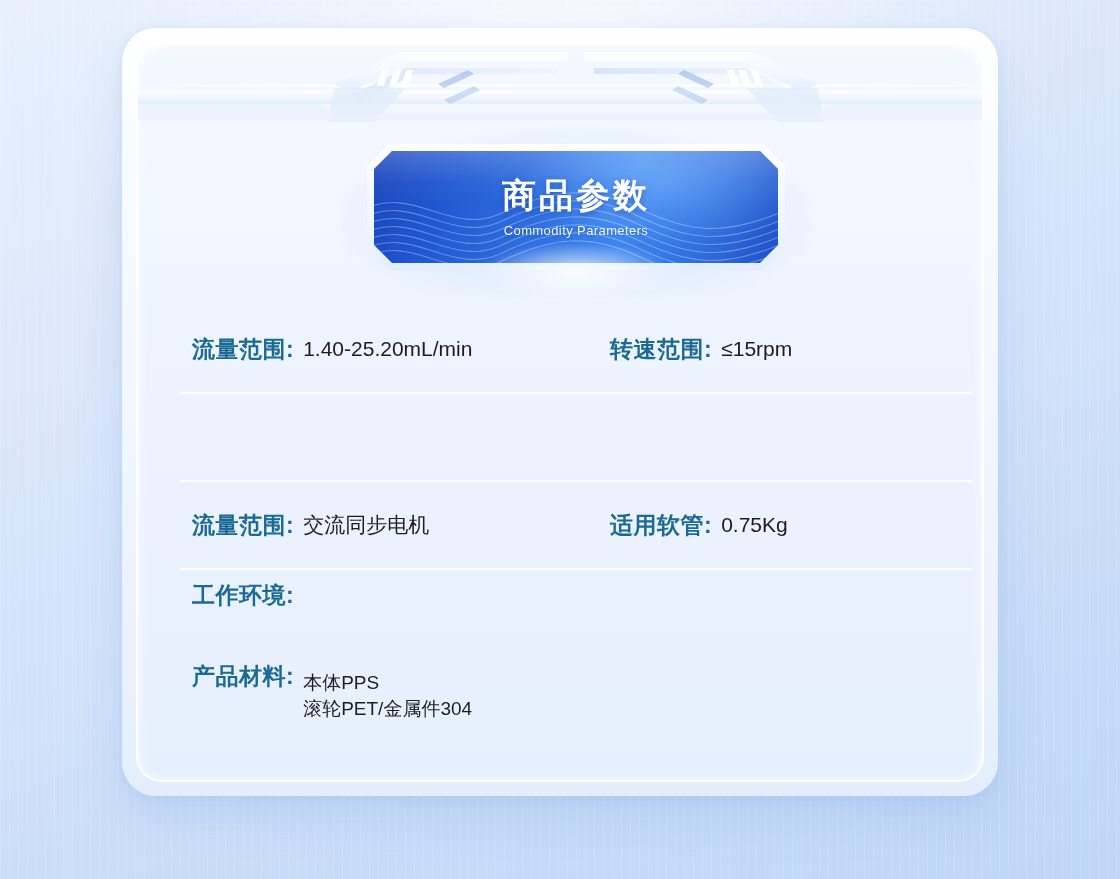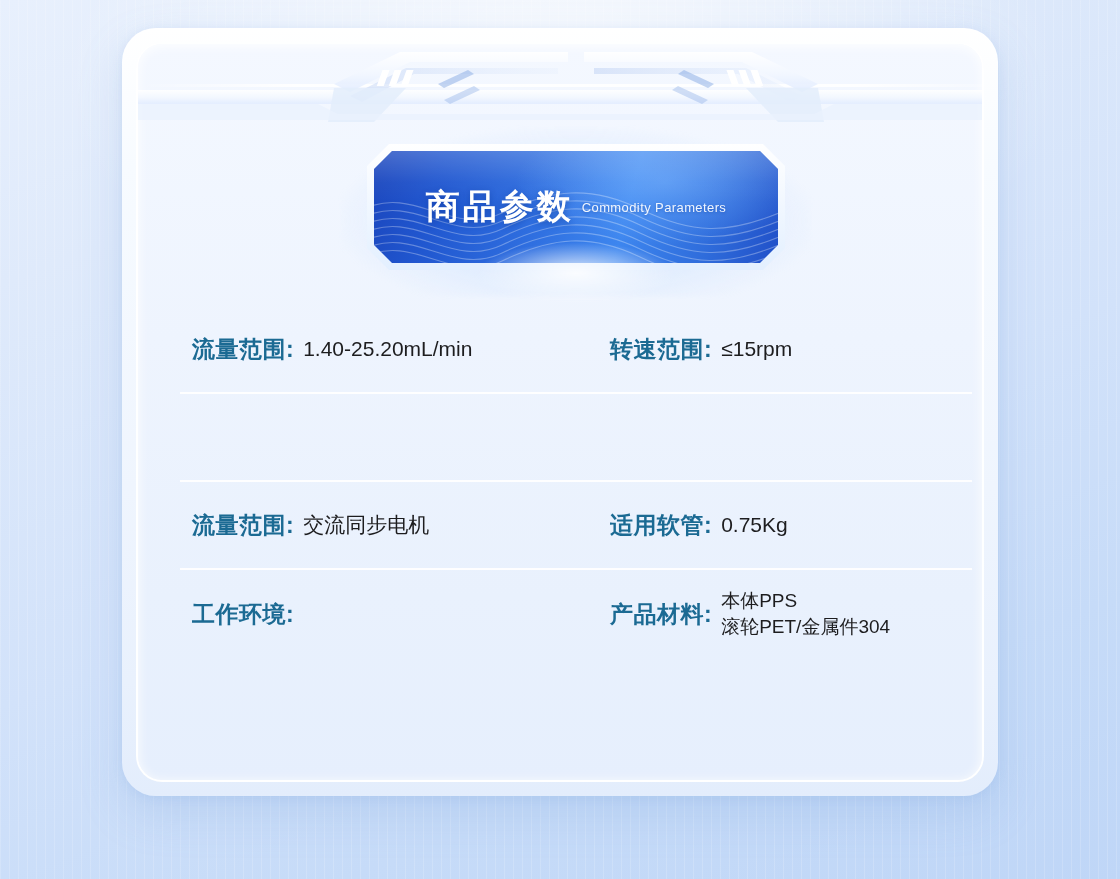--- a/index.html
+++ b/index.html
@@ -148,20 +148,21 @@
     transform: translateX(-50%);
     width: 200px;
     height: 62px;
     background: radial-gradient(ellipse at center, rgba(255,255,255,0.85) 0%, rgba(255,255,255,0) 70%);
   }
 
   .banner-text {
     position: absolute;
     inset: 0;
     display: flex;
+    flex-direction: column;
     align-items: center;
     justify-content: center;
     gap: 8px;
   }
 
   .banner-title-cn {
     color: #ffffff;
     font-size: 34px;
     font-weight: bold;
     letter-spacing: 3px;
@@ -184,21 +185,21 @@
     width: 792px;
   }
 
   .spec-row {
     display: flex;
     align-items: stretch;
     min-height: 88px;
     border-bottom: 2px solid rgba(255,255,255,0.92);
   }
 
-  .spec-row:last-child { border-bottom: none; }
+  .spec-row:last-child { border-bottom: none; flex-direction: column; }
 
   .spec-cell {
     display: flex;
     align-items: center;
     padding: 10px 0;
   }
 
   .spec-cell.left  { width: 418px; padding-left: 12px; }
   .spec-cell.right { width: 374px; padding-left: 12px; }
 
@@ -212,21 +213,21 @@
   }
 
   .spec-value {
     color: #1d1d1f;
     font-size: 21px;
     margin-left: 9px;
     line-height: 1.32;
     white-space: pre-line;
   }
 
-  .spec-value.multiline { font-size: 19px; line-height: 1.36; }
+  .spec-value.multiline { font-size: 19px; line-height: 1.36; margin-top: 39px; }
 </style>
 </head>
 <body>
 
 <div class="bg-stripes"></div>
 <div class="bg-glow-top"></div>
 
 <div class="card-wrap">
   <div class="card-outer"></div>
   <div class="card-inner">

